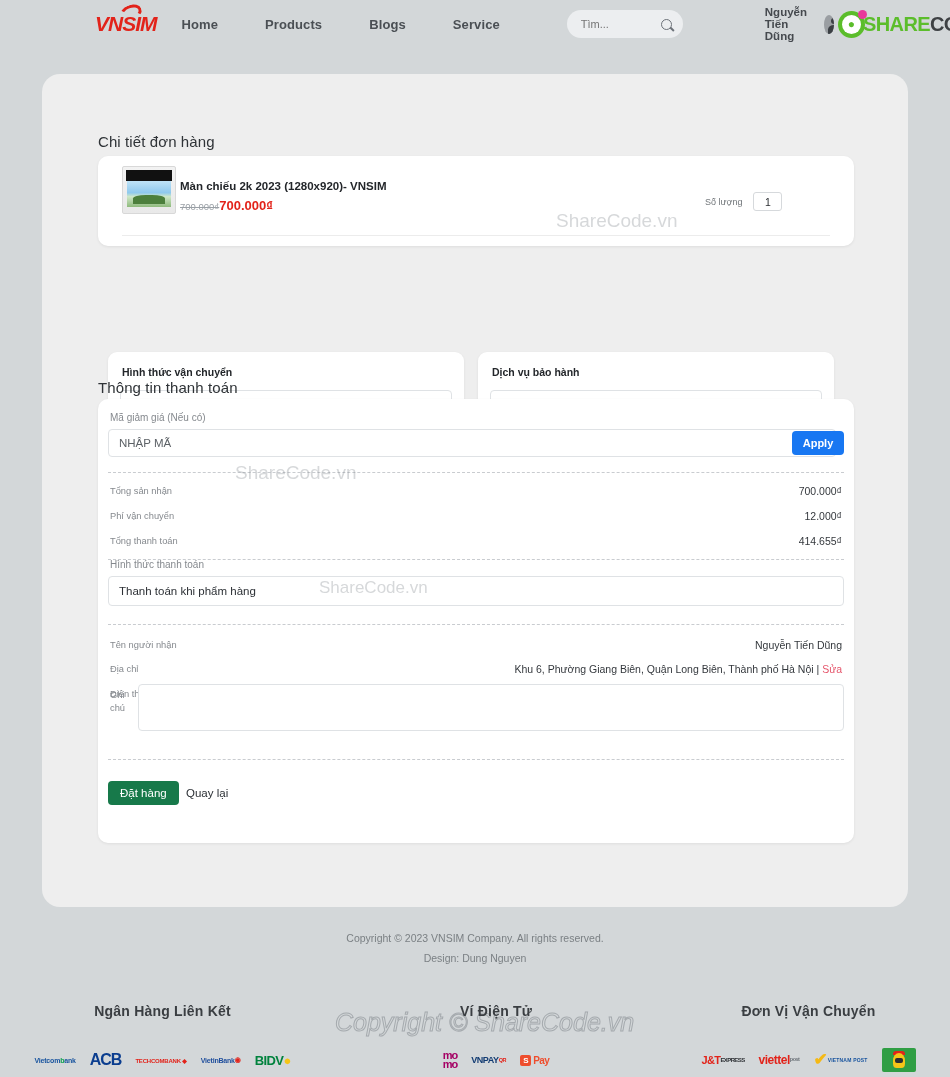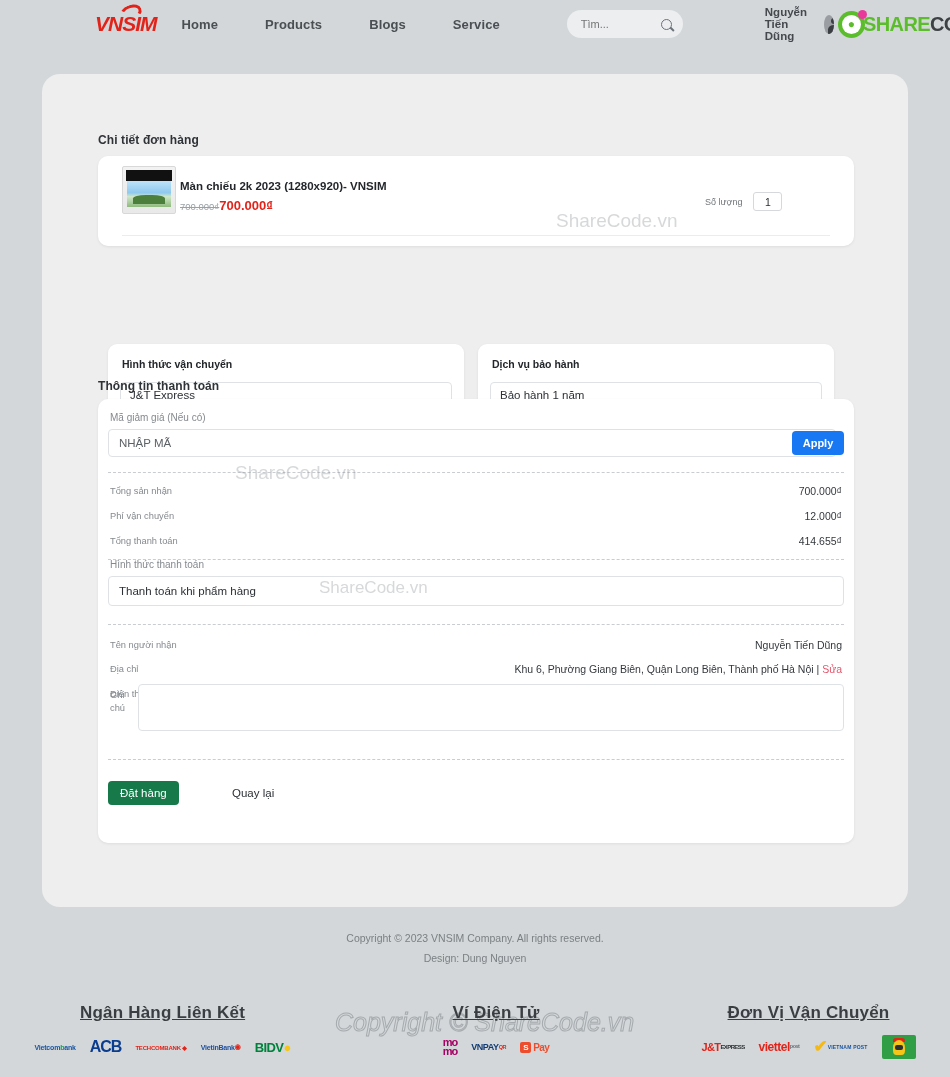--- a/index.html
+++ b/index.html
@@ -79,21 +79,21 @@
   .sc-text .a { color: #5bbd2b; margin-top: 8px; }
   .sc-text .b { color: #3e4144; }
 
   
   .panel {
     position: absolute; left: 42px; top: 74px;
     width: 866px; height: 833px;
     background: #eeeeee; border-radius: 18px;
   }
   .section-title {
-    font-size: 12px; font-weight: 700; color: #2f3337;
+    font-size: 15px; font-weight: 400; color: #2f3337;
     letter-spacing: .1px;
   }
   
   .st-order { position: absolute; left: 56px; top: 59px; }
   .order-card {
     position: absolute; left: 56px; top: 82px;
     width: 756px; height: 90px;
     background: #fff; border-radius: 10px;
     box-shadow: 0 1px 3px rgba(0,0,0,.07);
   }
@@ -119,21 +119,21 @@
   .qty-label { font-size: 9px; color: #707579; }
   .qty-box {
     width: 29px; height: 19px; border: 1px solid #d6d9dc; border-radius: 3px;
     background: #fff; display:flex; align-items:center; justify-content:center;
     font-size: 10.5px; color: #2b2e32;
   }
   .order-divider { position:absolute; left:24px; right:24px; bottom:10px; height:1px; background:#ececec;}
 
   
   .dual-card {
-    position: absolute; top: 270px;
+    position: absolute; top: 278px;
     width: 356px; height: 92px;
     background: #fff; border-radius: 9px;
     box-shadow: 0 1px 3px rgba(0,0,0,.07);
   }
   .dual-left { left: 66px; }
   .dual-right { left: 436px; }
   .dual-card .lbl {
     position:absolute; left: 14px; top: 14px;
     font-size: 10.5px; font-weight: 700; color: #23262a;
   }
@@ -207,21 +207,20 @@
     position:absolute; left: 10px; top: 382px;
     background: #17794a; color:#fff; border:none; border-radius:4px;
     height: 24px; padding: 0 12px;
     font-size: 11.5px; font-family:"Liberation Sans",sans-serif; cursor:pointer;
   }
   .btn-back {
     position:absolute; left: 88px; top: 382px;
     background: transparent; border:none; color:#2c3035;
     font-size: 11.5px; font-family:"Liberation Sans",sans-serif; cursor:pointer;
     height: 24px;
-    margin-left: 46px;
   }
 
   
   .wm {
     position: absolute; color: rgba(130,136,142,.33);
     font-weight: 400; pointer-events: none; white-space: nowrap;
     font-family: "Liberation Sans", sans-serif;
   }
   .wm-outline {
     position:absolute; pointer-events:none; white-space:nowrap;
@@ -233,21 +232,21 @@
   
   .copyright {
     position:absolute; left:0; right:0; top: 928px; text-align:center;
     font-size: 10.5px; color: #7b8084; line-height: 20px;
   }
   .partners {
     position:absolute; left:0; right:0; top: 1003px; height: 74px;
     display:flex; justify-content:center; gap: 152px;
   }
   .pgroup { text-align:center; }
-  .pgroup h4 { font-size: 17px; font-weight:700; color:#3a3e42; margin-bottom: 13px; letter-spacing:.2px;text-decoration:underline;}
+  .pgroup h4 { font-size: 14px; font-weight:700; color:#3a3e42; margin-bottom: 30px; letter-spacing:.2px;}
   .plogos { display:flex; align-items:center; gap: 14px; height: 22px;}
   .plogo { display:flex; align-items:center; font-weight:700; }
   .l-vcb { font-size:7px; color:#17539e; letter-spacing:-.2px; }
   .l-vcb .g { color:#0aa14b; }
   .l-acb { font-size:16px; color:#0a3d8f; letter-spacing:-1px;}
   .l-tcb { font-size:6px; color:#e2231a; letter-spacing:-.2px;}
   .l-vtb { font-size:7px; color:#1f4e9c; letter-spacing:-.2px;}
   .l-vtb .g { color:#e2231a; }
   .l-bidv { font-size:13px; color:#00823d; letter-spacing:-.6px;}
   .l-bidv .y { color:#f5c518; }

